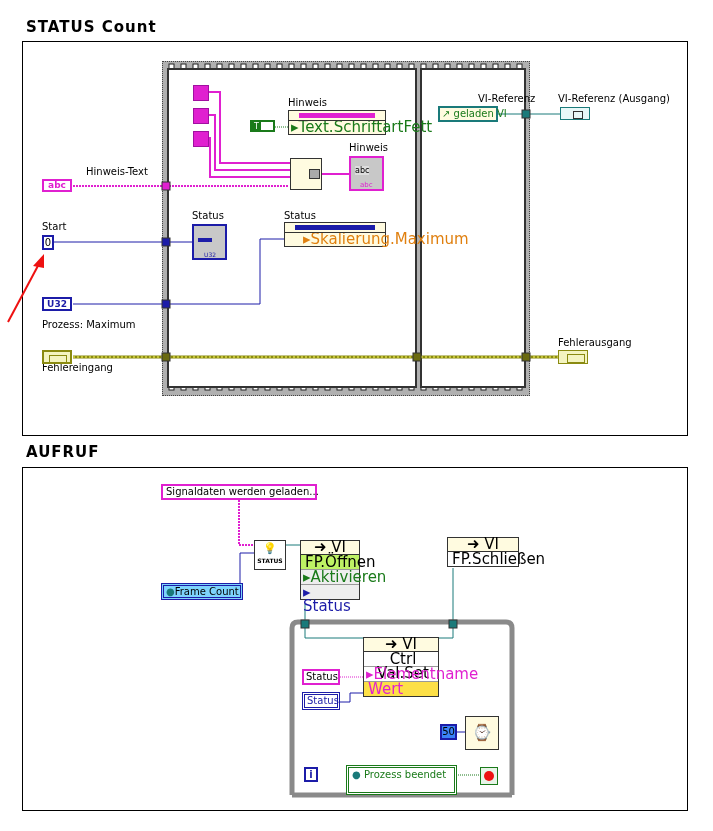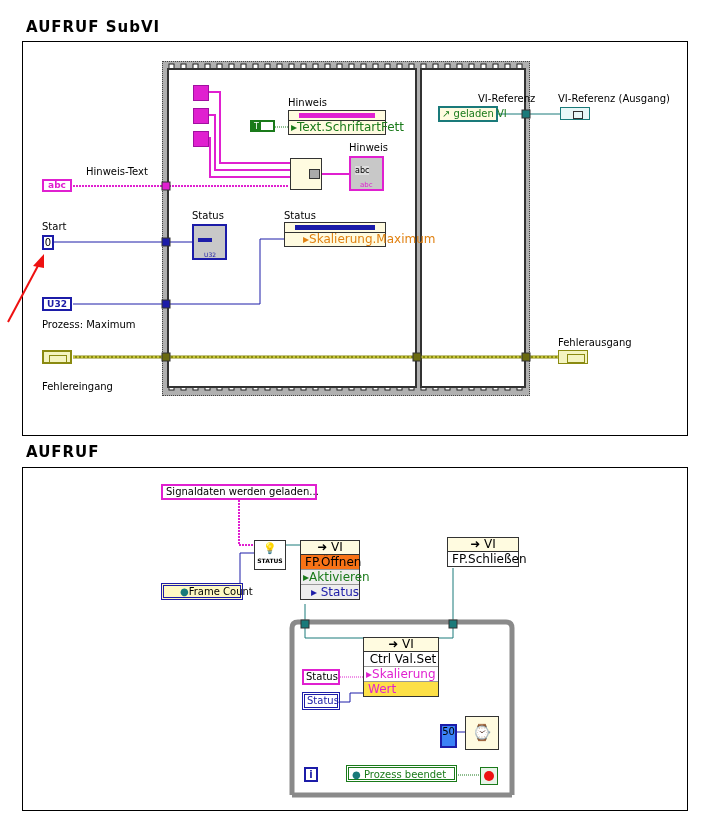--- a/index.html
+++ b/index.html
@@ -4,28 +4,28 @@
 <style>
   body { margin:0; background:#fff; width:713px; height:831px; position:relative; overflow:hidden; font-family:"DejaVu Sans", sans-serif; }
   .abs { position:absolute; }
   .heading { font-family:"DejaVu Sans", sans-serif; font-weight:900; font-size:15px; letter-spacing:1px; color:#000; }
   .panel { border:1px solid #000; background:#fff; }
   .lbl { font-size:10px; color:#000; white-space:nowrap; font-family:"DejaVu Sans", sans-serif; }
   .frame { background:#b0b0b0; border:1px dotted #444; }
   .frame-inner { background:#fff; border:2px solid #333; }
   .node { box-sizing:border-box; font-size:10px; white-space:nowrap; }
   svg { position:absolute; left:0; top:0; }
-  .prop { background:#fffbe0; border:1px solid #333; box-sizing:border-box; font-size:12px; }
+  .prop { background:#fffbe0; border:1px solid #333; box-sizing:border-box; font-size:15px; }
   .prop .hd { height:13px; border-bottom:1px solid #333; position:relative; }
   .prop .row { height:14px; line-height:14px; padding-left:4px; border-bottom:1px solid #999; }
 </style>
 </head>
 <body>
 
-<div class="abs heading" style="left:26px;top:18px;">AUFRUF SubVI</div>
+<div class="abs heading" style="left:26px;top:18px;">STATUS Count</div>
 <div class="abs heading" style="left:26px;top:443px;">AUFRUF</div>
 
 <div class="abs panel" style="left:22px;top:41px;width:664px;height:393px;"></div>
 <div class="abs panel" style="left:22px;top:467px;width:664px;height:342px;"></div>
 
 <div class="abs frame" style="left:162px;top:61px;width:366px;height:333px;">
   <svg width="366" height="333">
     <g id="sprockets">
         <rect x="6" y="2" width="5" height="5" fill="#fff" stroke="#222"></rect>
         <rect x="6" y="323" width="5" height="5" fill="#fff" stroke="#222"></rect>
@@ -125,21 +125,21 @@
 
 <div class="abs lbl" style="left:42px;top:166px;margin-left:44px;">Hinweis-Text</div>
 <div class="abs node" style="left:42px;top:179px;width:30px;height:13px;border:2px solid #e020d0;background:#fff;color:#e020d0;font-size:9px;font-weight:bold;text-align:center;line-height:9px;"><span>abc</span></div>
 
 <div class="abs lbl" style="left:42px;top:221px;">Start</div>
 <div class="abs node" style="left:42px;top:235px;width:12px;height:15px;border:2px solid #1c1ca8;background:#fff;color:#000;text-align:center;line-height:11px;"><span>0</span></div>
 
 <div class="abs lbl" style="left:42px;top:283px;margin-top:36px;">Prozess: Maximum</div>
 <div class="abs node" style="left:42px;top:297px;width:30px;height:14px;border:2px solid #1c1ca8;background:#fff;color:#1c1ca8;font-size:9px;font-weight:bold;text-align:center;line-height:10px;"><span>U32</span></div>
 
-<div class="abs lbl" style="left:42px;top:349px;margin-top:32px;">Fehlereingang</div>
+<div class="abs lbl" style="left:42px;top:330px;margin-top:32px;">Fehlereingang</div>
 <div class="abs node" style="left:42px;top:350px;width:30px;height:14px;border:2px solid #8a8a10;background:#f4f4c0;">
   <span style="position:absolute;left:5px;top:3px;width:16px;height:7px;border:1px solid #8a8a10;"></span>
 </div>
 
 <div class="abs lbl" style="left:558px;top:337px;">Fehlerausgang</div>
 <div class="abs node" style="left:558px;top:350px;width:30px;height:14px;border:1px solid #8a8a10;background:#f4f4c0;">
   <span style="position:absolute;left:8px;top:3px;width:16px;height:7px;border:1px solid #8a8a10;"></span>
 </div>
 
 <div class="abs" style="left:193px;top:85px;width:14px;height:14px;background:#e020d0;border:1px solid #a010a0;"></div>
@@ -205,46 +205,46 @@
   <rect x="449" y="620" width="8" height="8" fill="#1a7a7a" stroke="#333"></rect>
 </svg>
 
 <div class="abs node" style="left:161px;top:484px;width:156px;height:16px;border:2px solid #e020d0;background:#fff;line-height:12px;padding-left:3px;"><span>Signaldaten werden geladen...</span></div>
 
 <div class="abs node" style="left:254px;top:540px;width:32px;height:30px;border:1px solid #333;background:#fff;text-align:center;">
   <div style="font-size:11px;line-height:16px;">💡</div>
   <div style="font-size:6px;font-weight:bold;">STATUS</div>
 </div>
 
-<div class="abs node" style="left:161px;top:583px;width:82px;height:17px;border:3px double #1c1ca8;background:#fef9c3;color:#000;line-height:11px;padding-left:16px;"><span style="color:#1a7a7a;">●</span><span>Frame Count</span></div>
+<div class="abs node" style="left:161px;top:583px;width:82px;height:17px;border:3px double #1c1ca8;background:#7dd3fc;color:#000;line-height:11px;padding-left:2px;"><span style="color:#1a7a7a;">●</span><span>Frame Count</span></div>
 
 <div class="abs prop" style="left:300px;top:540px;width:60px;">
   <div class="hd" style="text-align:center;line-height:12px;"><span>➜ </span><span>VI</span></div>
-  <div class="row" style="background:#f97316;">FP.Öffnen</div>
+  <div class="row" style="background:#bef264;">FP.Öffnen</div>
   <div class="row" style="color:#1a7a1a;background:#eee;padding-left:2px;">▸<span>Aktivieren</span></div>
-  <div class="row" style="color:#1c1ca8;background:#eee;border:none;padding-left:2px;text-align:right;">▸ <span>Status</span></div>
+  <div class="row" style="color:#1c1ca8;background:#eee;border:none;padding-left:2px;">▸ <span>Status</span></div>
 </div>
 
 <div class="abs prop" style="left:447px;top:537px;width:72px;">
   <div class="hd" style="text-align:center;line-height:12px;"><span>➜ </span><span>VI</span></div>
   <div class="row" style="background:#fff;border:none;">FP.Schließen</div>
 </div>
 
 <div class="abs prop" style="left:363px;top:637px;width:76px;">
   <div class="hd" style="text-align:center;line-height:12px;"><span>➜ </span><span>VI</span></div>
   <div class="row" style="background:#fff;text-align:center;">Ctrl Val.Set</div>
-  <div class="row" style="color:#e020d0;background:#fff;padding-left:2px;">▸<span>Skalierung</span></div>
+  <div class="row" style="color:#e020d0;background:#fff;padding-left:2px;">▸<span>Elementname</span></div>
   <div class="row" style="color:#e020d0;background:#fde047;border:none;text-align:left;"><span>Wert</span></div>
 </div>
 
 <div class="abs node" style="left:302px;top:669px;width:38px;height:16px;border:2px solid #e020d0;background:#fff;line-height:12px;padding-left:2px;"><span>Status</span></div>
 <div class="abs node" style="left:302px;top:692px;width:38px;height:18px;border:3px double #1c1ca8;background:#fff;color:#1c1ca8;line-height:12px;padding-left:2px;"><span>Status</span></div>
 
-<div class="abs node" style="left:440px;top:724px;width:17px;height:24px;border:2px solid #1c1ca8;background:#3b82f6;line-height:11px;text-align:center;"><span>50</span></div>
+<div class="abs node" style="left:440px;top:724px;width:17px;height:16px;border:2px solid #1c1ca8;background:#3b82f6;line-height:11px;text-align:center;"><span>50</span></div>
 <div class="abs" style="left:465px;top:716px;width:32px;height:32px;border:1px solid #333;background:#fffbe0;text-align:center;line-height:32px;font-size:16px;"><span>⌚</span></div>
 
 <div class="abs node" style="left:304px;top:767px;width:14px;height:15px;border:2px solid #1c1ca8;background:#fff;color:#1c1ca8;line-height:11px;text-align:center;font-weight:bold;"><span>i</span></div>
 
-<div class="abs node" style="left:346px;top:765px;width:111px;height:17px;border:3px double #1a7a1a;background:#fff;color:#1a7a1a;line-height:13px;padding-left:3px;"><span style="color:#1a7a7a;">●</span> <span>Prozess beendet</span></div>
+<div class="abs node" style="left:346px;top:765px;width:111px;height:30px;border:3px double #1a7a1a;background:#fff;color:#1a7a1a;line-height:13px;padding-left:3px;"><span style="color:#1a7a7a;">●</span> <span>Prozess beendet</span></div>
 
 <div class="abs" style="left:480px;top:767px;width:16px;height:16px;border:1px solid #1a7a1a;background:#e8f4e8;">
   <span style="position:absolute;left:3px;top:3px;width:10px;height:10px;border-radius:50%;background:#ee1111;"></span>
 </div>
 
 </body></html>

